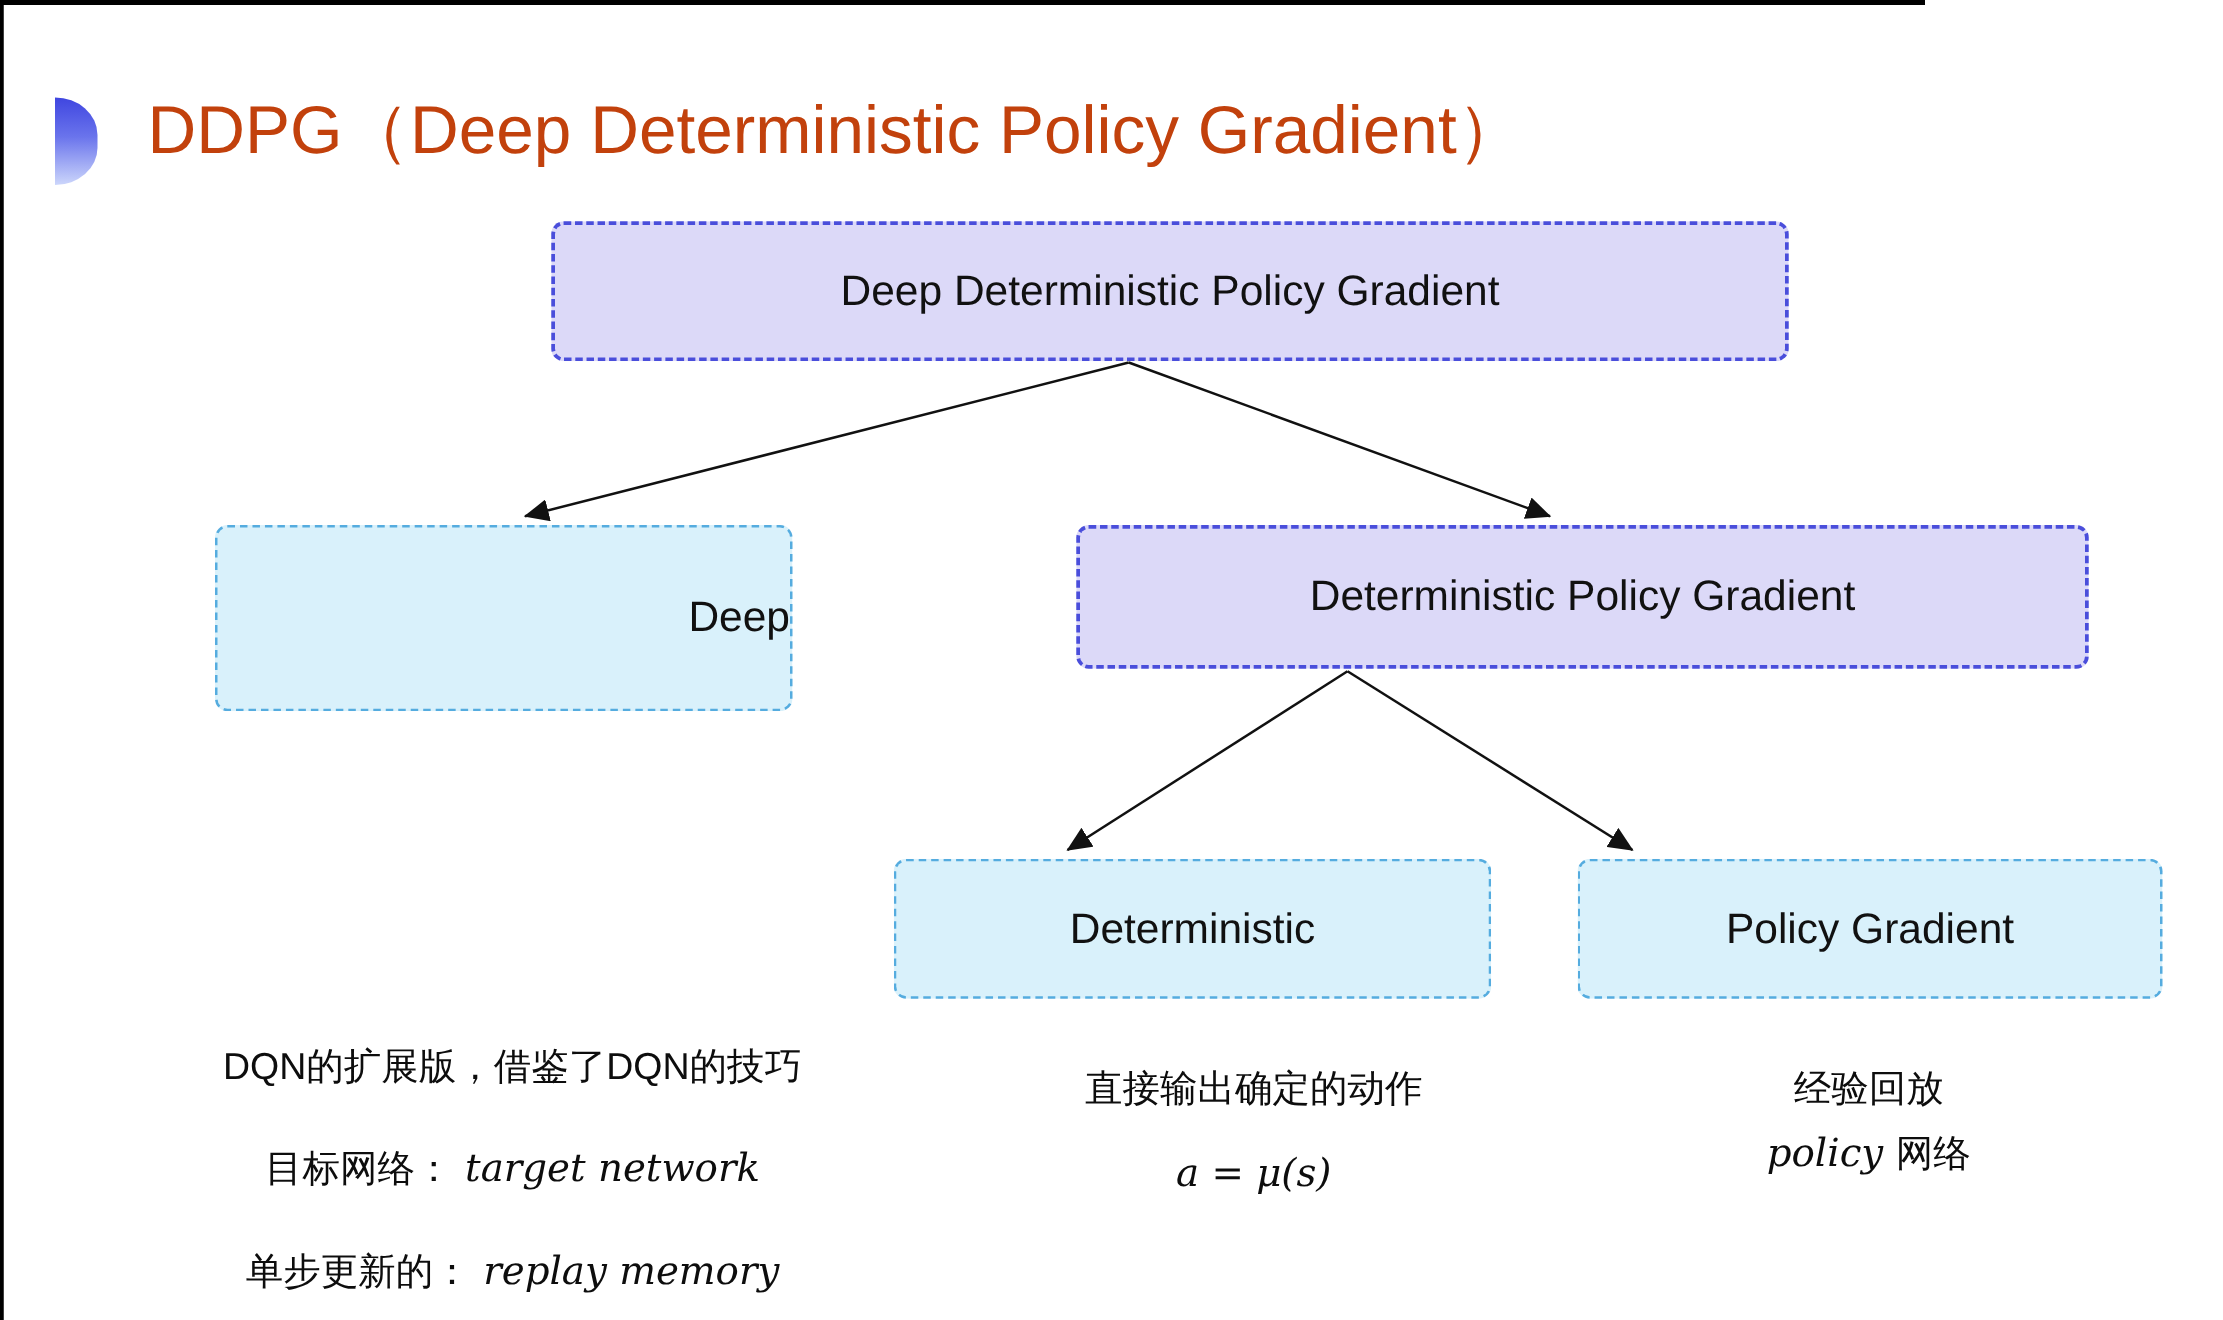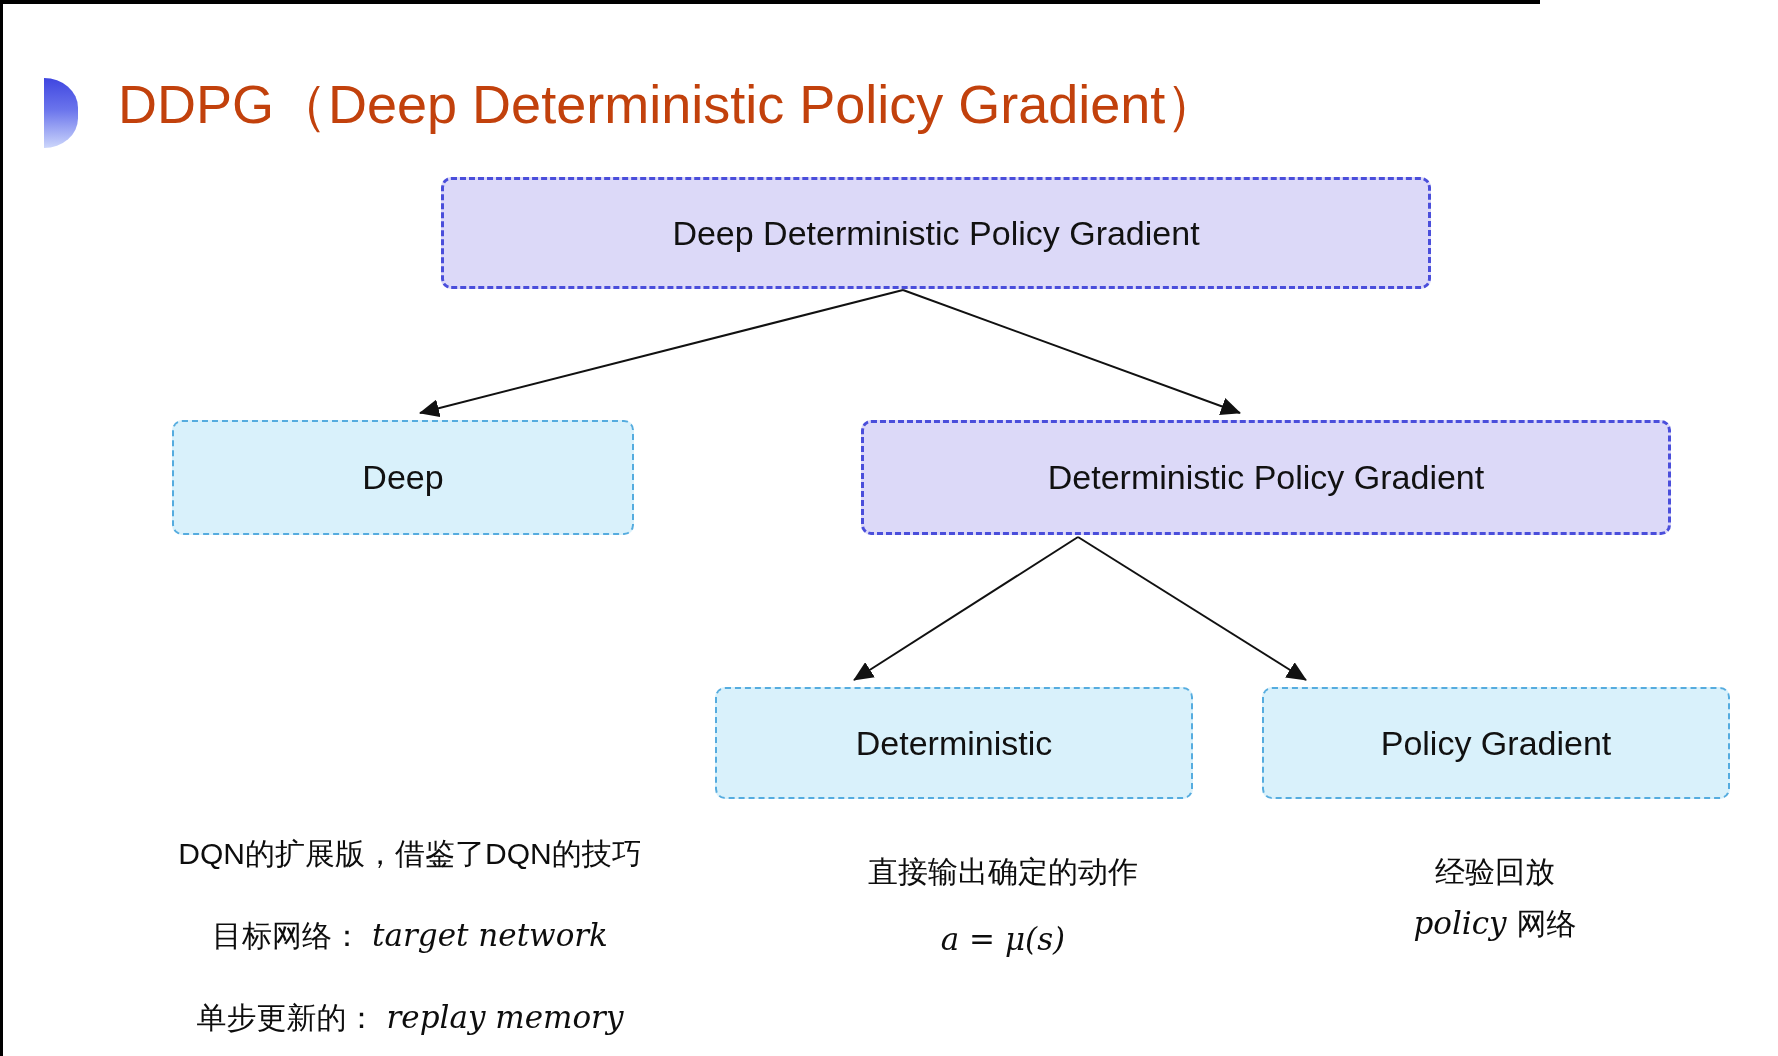--- a/index.html
+++ b/index.html
@@ -22,21 +22,21 @@
 
   .box {
     position:absolute; display:flex; align-items:center; justify-content:center;
     border-radius:10px; font-size:34px; color:#111; box-sizing:border-box;
     white-space:nowrap;
   }
   .box.purple { background:#dcd9f8; border:3px dashed #4a4edb;margin-left:16px; }
   .box.cyan   { background:#d9f1fb; border:2px dashed #55acdf; }
 
   .box-root { left:425px; top:177px; width:990px; height:112px; }
-  .box-deep { left:172px; top:420px; width:462px; height:115px; }
+  .box-deep { left:172px; top:420px; width:462px; height:149px;justify-content:flex-end; }
   .box-dpg  { left:845px; top:420px; width:810px; height:115px;text-align:right; }
   .box-det  { left:715px; top:687px; width:478px; height:112px; }
   .box-pg   { left:1262px; top:687px; width:468px; height:112px; }
 
   .arrows { position:absolute; left:0; top:0; pointer-events:none; }
 
   .notes {
     position:absolute; display:flex; flex-direction:column; align-items:center;
     text-align:center; color:#0d0d0d;
   }

